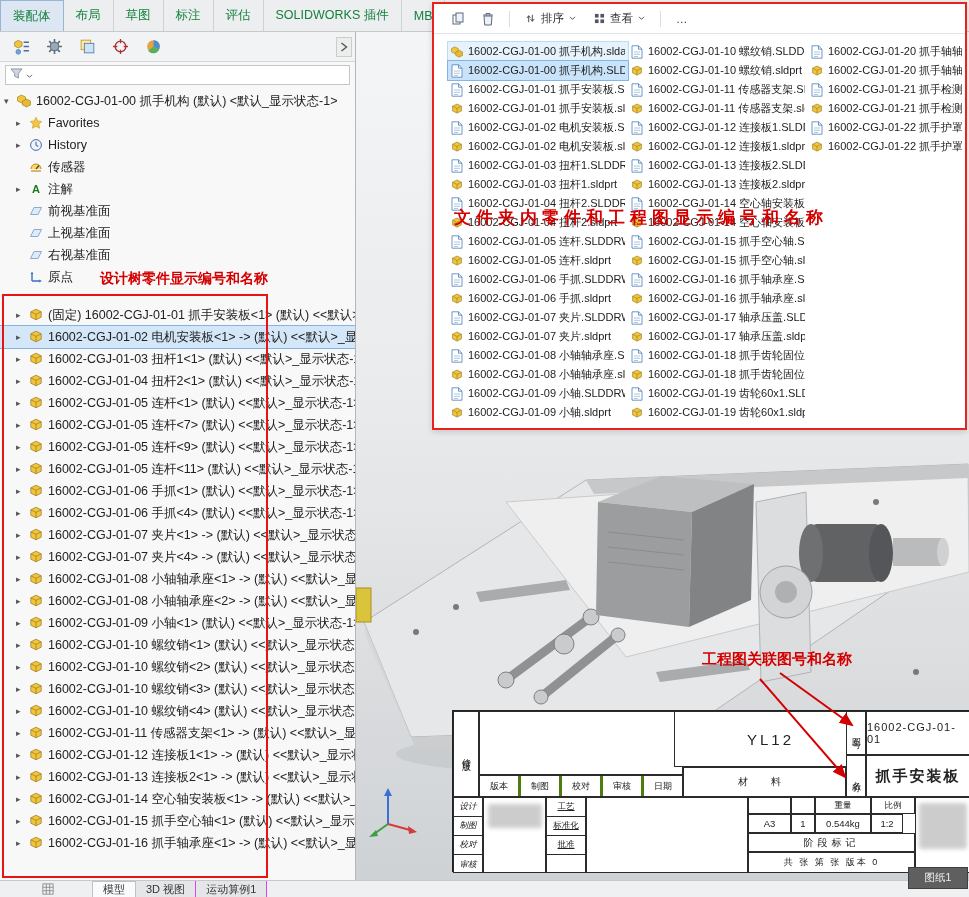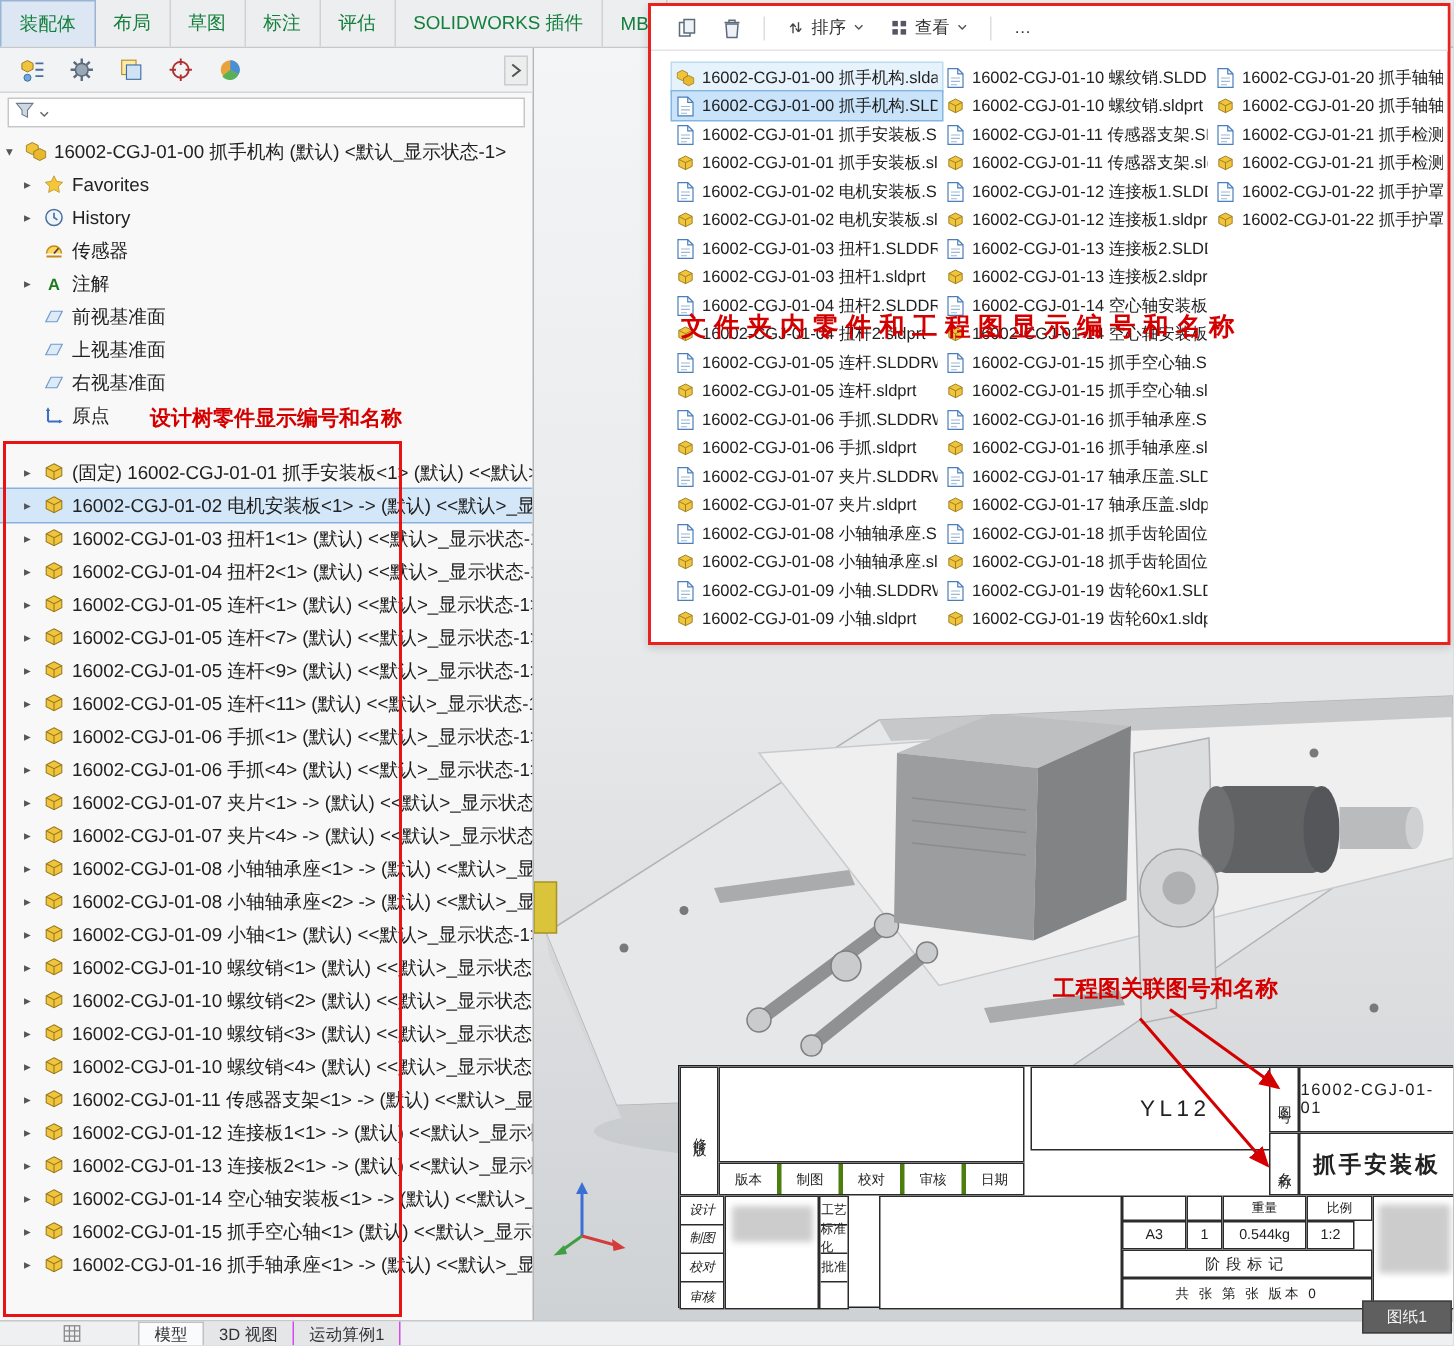--- a/index.html
+++ b/index.html
@@ -1069,36 +1069,37 @@
   <div class="drawing">
     <div class="tb vtext" style="left:0;top:0;width:26px;height:86px;">修订版</div>
     <div class="tb" style="left:26px;top:0;width:204px;height:64px;"></div>
     <div class="tb" style="left:26px;top:64px;width:204px;height:22px;padding:0;justify-content:stretch;" id="rev-cols">
         <div class="revcell">版本</div>
         <div class="revcell">制图</div>
         <div class="revcell">校对</div>
         <div class="revcell">审核</div>
         <div class="revcell">日期</div>
       </div>
-    <div class="tb" style="left:234px;top:0;width:181px;height:56px;font-size:15px;letter-spacing:3px;padding-left:12px;">YL12</div>
+    <div class="tb" style="left:221px;top:0;width:181px;height:56px;font-size:15px;letter-spacing:3px;padding-left:12px;">YL12</div>
+    <div class="tb" style="left:230px;top:56px;width:163px;height:30px;letter-spacing:10px;font-size:10px;">材 料</div>
     <div class="tb vtext" style="left:393px;top:0;width:20px;height:44px;">图号</div>
     <div class="tb" style="left:413px;top:0;width:104px;height:44px;font-size:11px;letter-spacing:1px;">16002-CGJ-01-01</div>
     <div class="tb vtext" style="left:393px;top:44px;width:20px;height:42px;">名称</div>
     <div class="tb" style="left:413px;top:44px;width:104px;height:42px;font-size:15px;font-weight:600;letter-spacing:2px;">抓手安装板</div>
 
     <div class="tb" style="left:0;top:86px;width:30px;height:76px;padding:0;display:block;font-style:italic;" id="sign-left">
         <div class="signcell">设计</div>
         <div class="signcell">制图</div>
         <div class="signcell">校对</div>
         <div class="signcell">审核</div>
       </div>
     <div class="tb" style="left:30px;top:86px;width:63px;height:76px;">
       <span class="blur-box" style="left:4px;top:6px;width:54px;height:24px;"></span>
     </div>
-    <div class="tb" style="left:93px;top:86px;width:20px;height:76px;padding:0;display:block;" id="sign-mid">
+    <div class="tb" style="left:93px;top:86px;width:40px;height:76px;padding:0;display:block;text-decoration:underline;" id="sign-mid">
         <div class="signcell">工艺</div>
         <div class="signcell">标准化</div>
         <div class="signcell">批准</div>
         <div class="signcell"></div>
       </div>
     <div class="tb" style="left:133px;top:86px;width:162px;height:76px;"></div>
 
     <div class="tb" style="left:295px;top:86px;width:43px;height:17px;"></div>
     <div class="tb" style="left:338px;top:86px;width:24px;height:17px;"></div>
     <div class="tb" style="left:362px;top:86px;width:56px;height:17px;font-size:8.5px;">重量</div>

